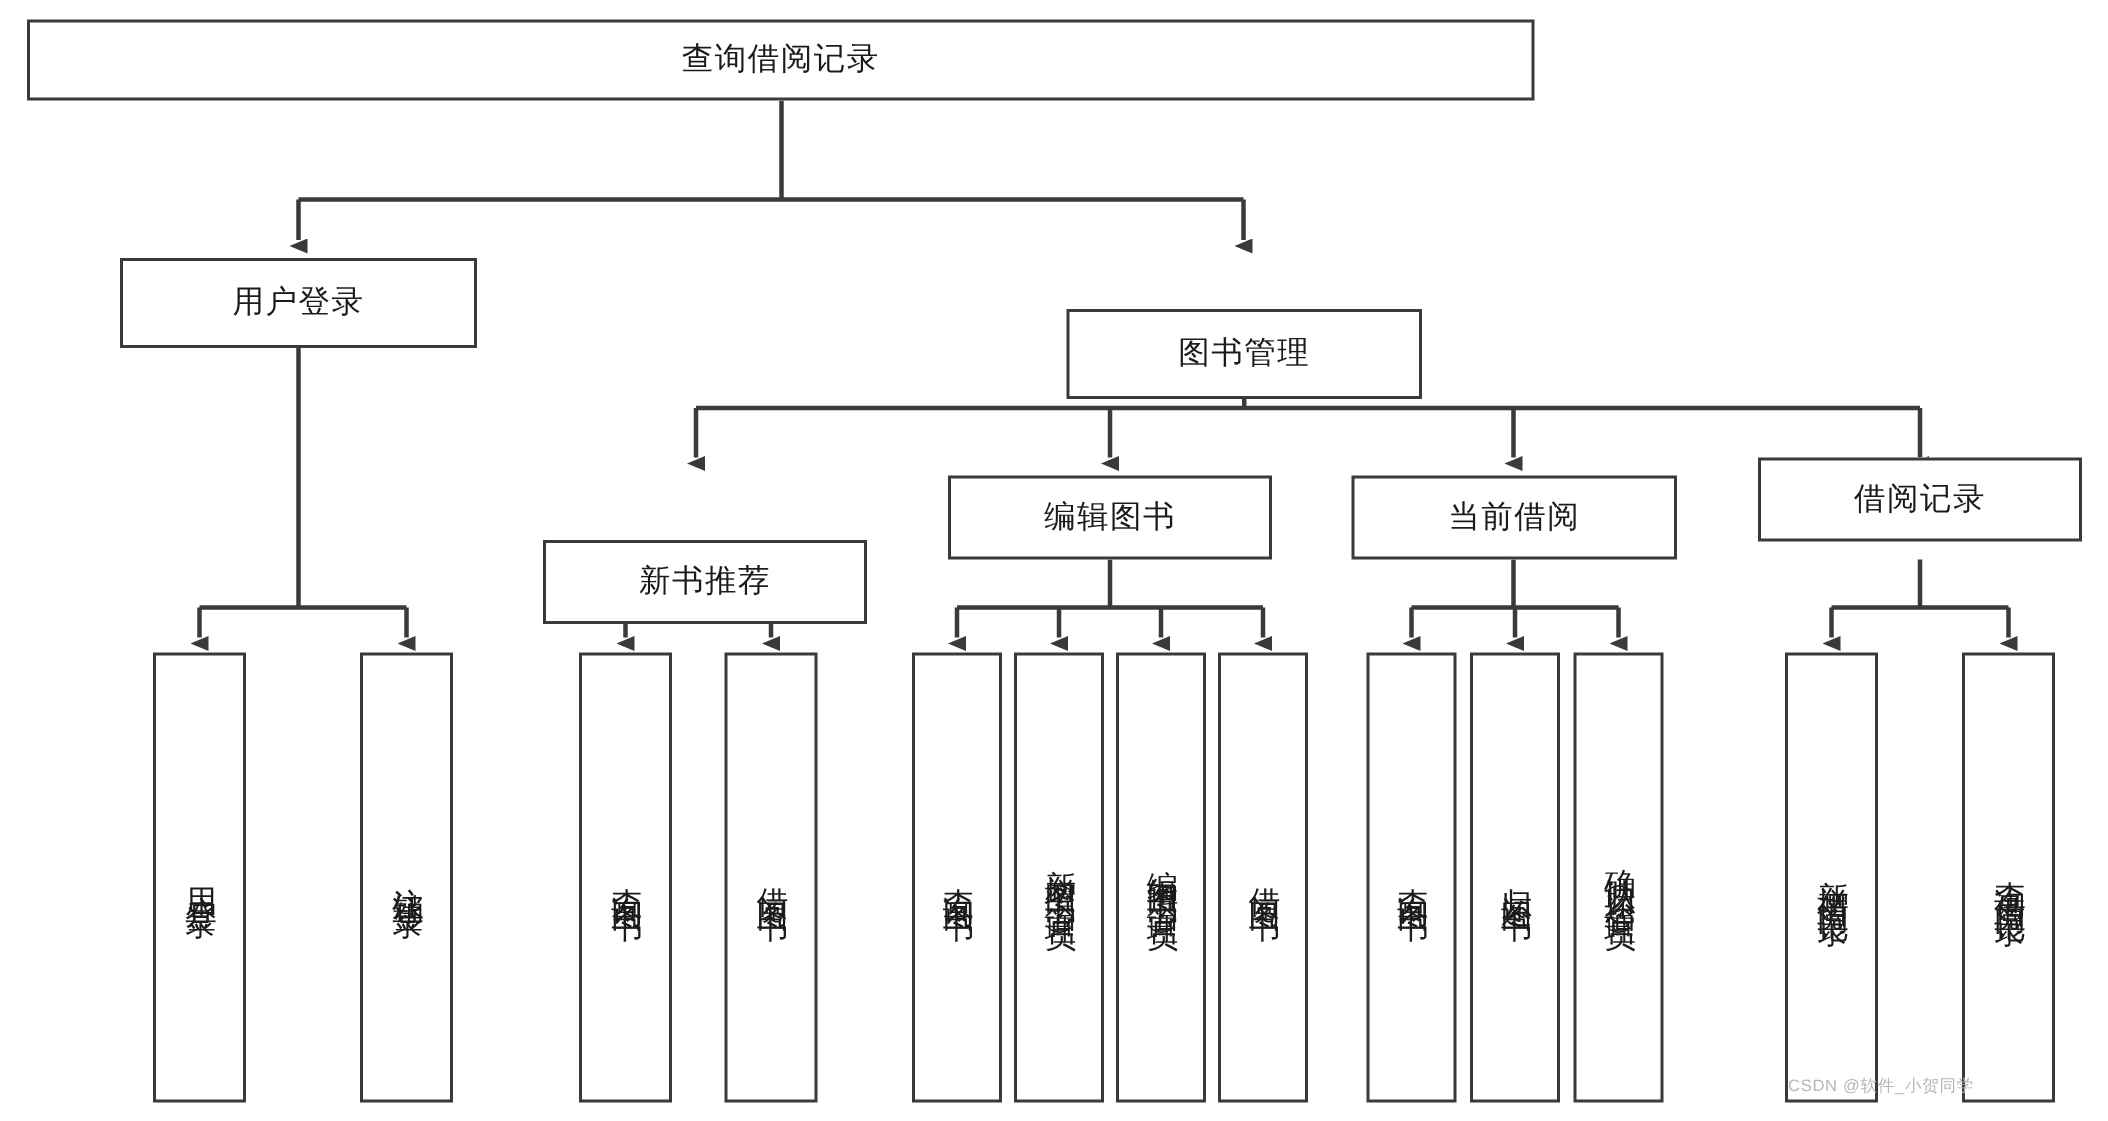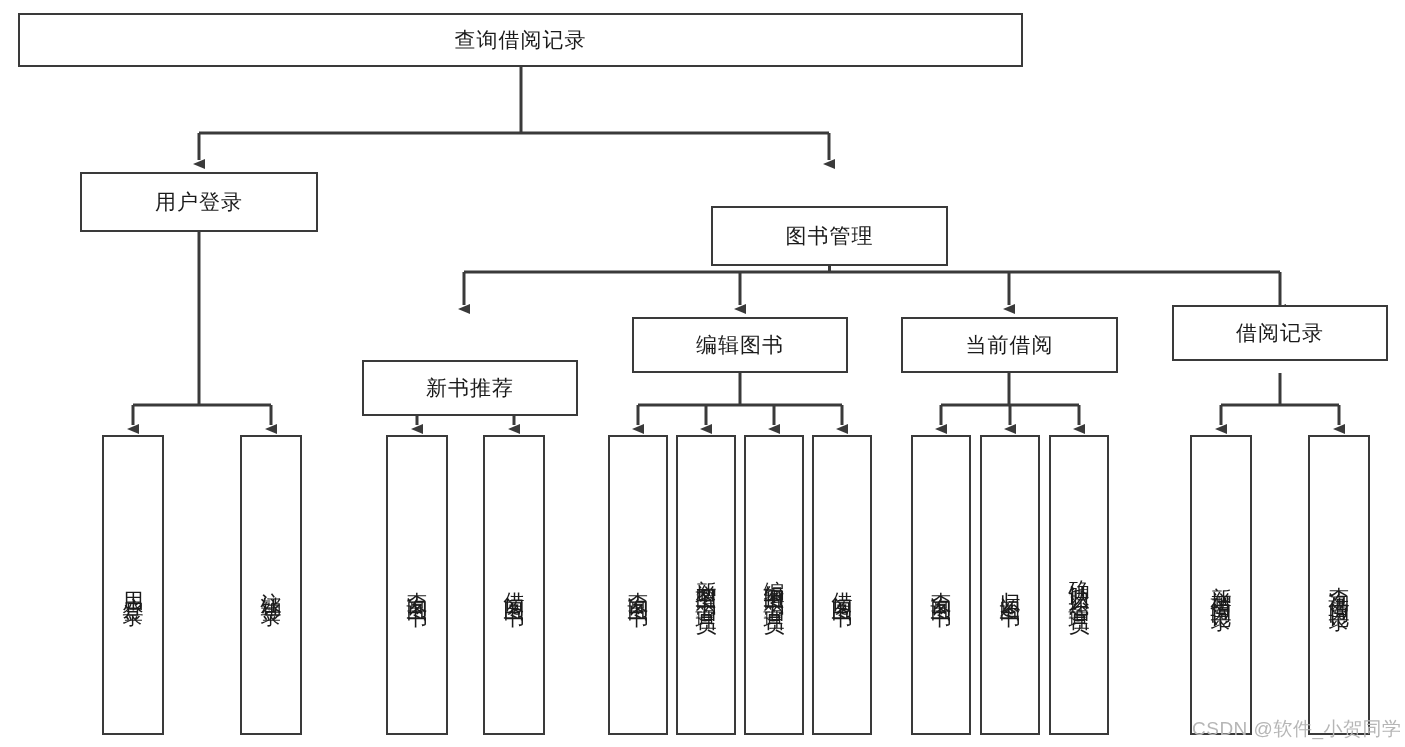--- a/index.html
+++ b/index.html
@@ -50,21 +50,21 @@
   .node-box.vertical .node-label {
     writing-mode: vertical-rl;
     text-orientation: upright;
     letter-spacing: 5px;
     font-size: 21px;
     white-space: nowrap;
     text-align: center;
   }
   .watermark {
     position: absolute;
-    font-size: 19px;
+    font-size: 11px;
     color: #b6b6b6;
     letter-spacing: 0.5px;
     white-space: nowrap;
     user-select: none;
   }
 </style>
 </head>
 <body>
 
 <div id="diagram-root">

